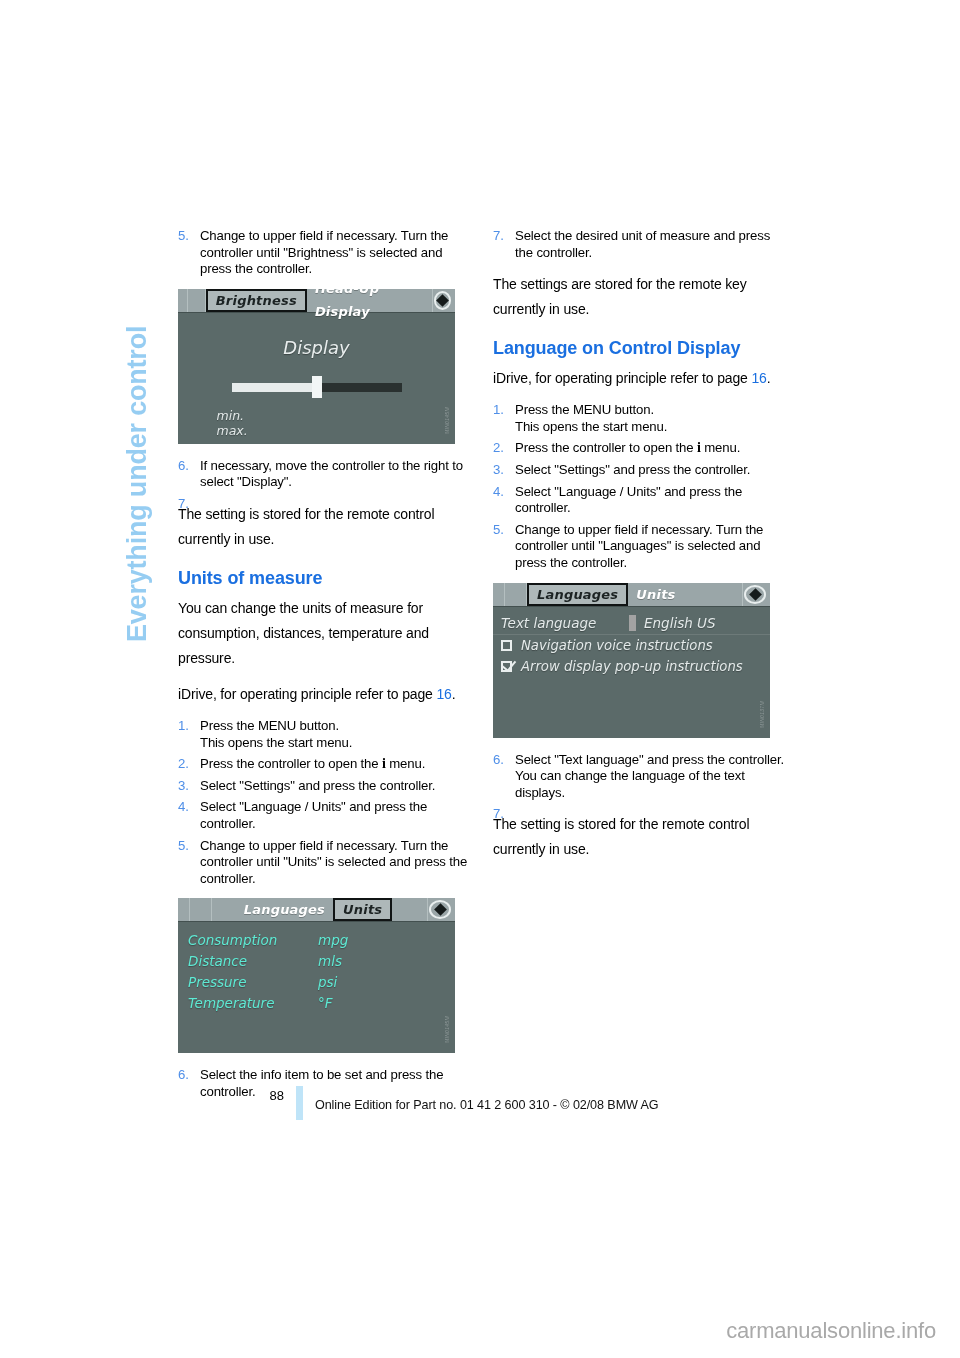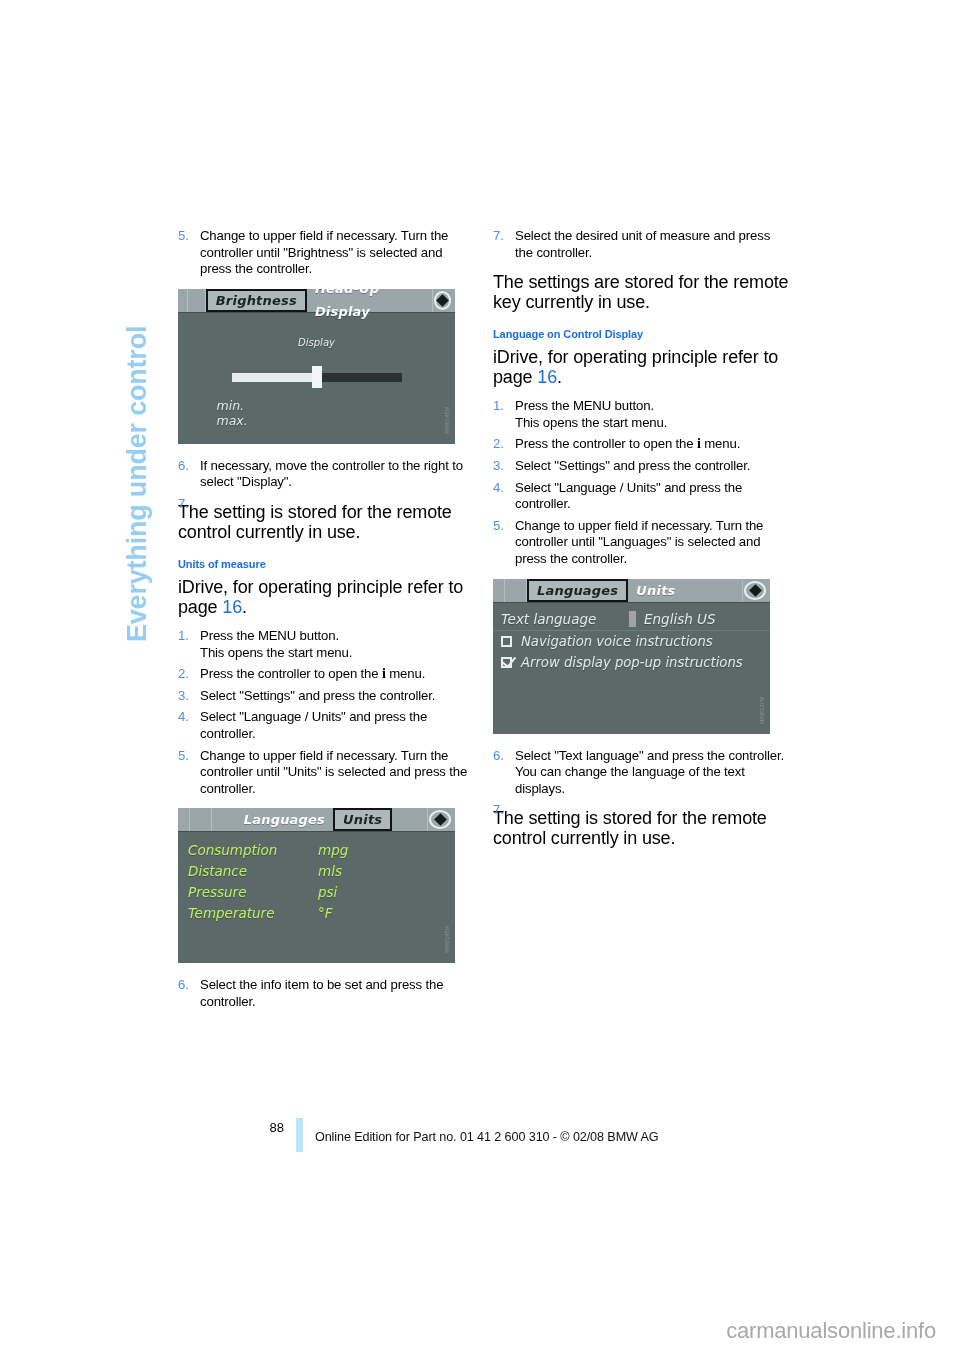--- a/index.html
+++ b/index.html
@@ -50,29 +50,29 @@
     position: absolute;
     top: 0;
     width: 297px;
   }
   .col-left  { left: 0; }
   .col-right { left: 315px; }
 
   
   p.para {
     margin: 0 0 11px 0;
-    font-size: 18px;
-    line-height: 20px;
+    font-size: 14px;
+    line-height: 25px;
     color: #000000;
     letter-spacing: -0.15px;
   }
 
   h2.section-head {
     margin: 16px 0 7px 0;
-    font-size: 11px;
+    font-size: 18px;
     font-weight: bold;
     color: #1a6fe0;
     letter-spacing: -0.1px;
   }
 
   ol.steps {
     margin: 0 0 11px 0;
     padding: 0;
     list-style: none;
   }
@@ -178,21 +178,21 @@
   .idrive-body {
     position: relative;
     height: calc(100% - 24px);
     padding: 5px 0 0 0;
   }
 
   
   .bright-title {
     text-align: center;
     color: #e9eeee;
-    font-size: 10px;
+    font-size: 18px;
     margin-top: 19px;
     text-shadow: 0 1px 1px rgba(0,0,0,0.35);
   }
   .slider-wrap {
     position: relative;
     margin: 22px auto 0 auto;
     width: 170px;
     height: 14px;
   }
   .slider-fill {
@@ -223,21 +223,21 @@
     font-size: 12.5px;
     text-shadow: 0 1px 1px rgba(0,0,0,0.3);
     flex-direction: column;
   }
 
   
   .unit-rows { padding: 3px 0 0 10px; }
   .unit-row {
     display: flex;
     font-size: 13.5px;
-    color: #bef264;
+    color: #5eead4;
     line-height: 21px;
     text-shadow: 0 1px 1px rgba(0,0,0,0.3);
   }
   .unit-row .label { width: 130px; }
 
   
   .lang-row {
     display: flex;
     align-items: center;
     height: 22px;
@@ -293,21 +293,21 @@
     color: #8e9898;
     letter-spacing: 0.3px;
     white-space: nowrap;
     font-family: "Liberation Sans", sans-serif;
   }
 
   
   .footer {
     position: absolute;
     left: 178px;
-    top: 1118px;
+    top: 1086px;
     width: 612px;
     height: 40px;
   }
   .folio {
     position: absolute;
     left: 86px;
     top: 2px;
     font-size: 13px;
     color: #000;
     text-align: right;
@@ -397,20 +397,21 @@
       </li>
       <li>
         <span class="num">7.</span>
       </li>
     </ol>
 
     <p class="para">The setting is stored for the remote control currently in use.</p>
 
     <h2 class="section-head">Units of measure</h2>
 
+    <p class="para">You can change the units of measure for consumption, distances, temperature and pressure.</p>
 
     <p class="para">
       <span>iDrive, for operating principle refer to page</span><span>&nbsp;</span><span class="pageref">16</span><span>.</span>
     </p>
 
     <ol class="steps">
       <li>
         <span class="num">1.</span>
         <span>Press the </span><span class="bold">MENU</span><span> button.</span><br>
         <span>This opens the start menu.</span>

